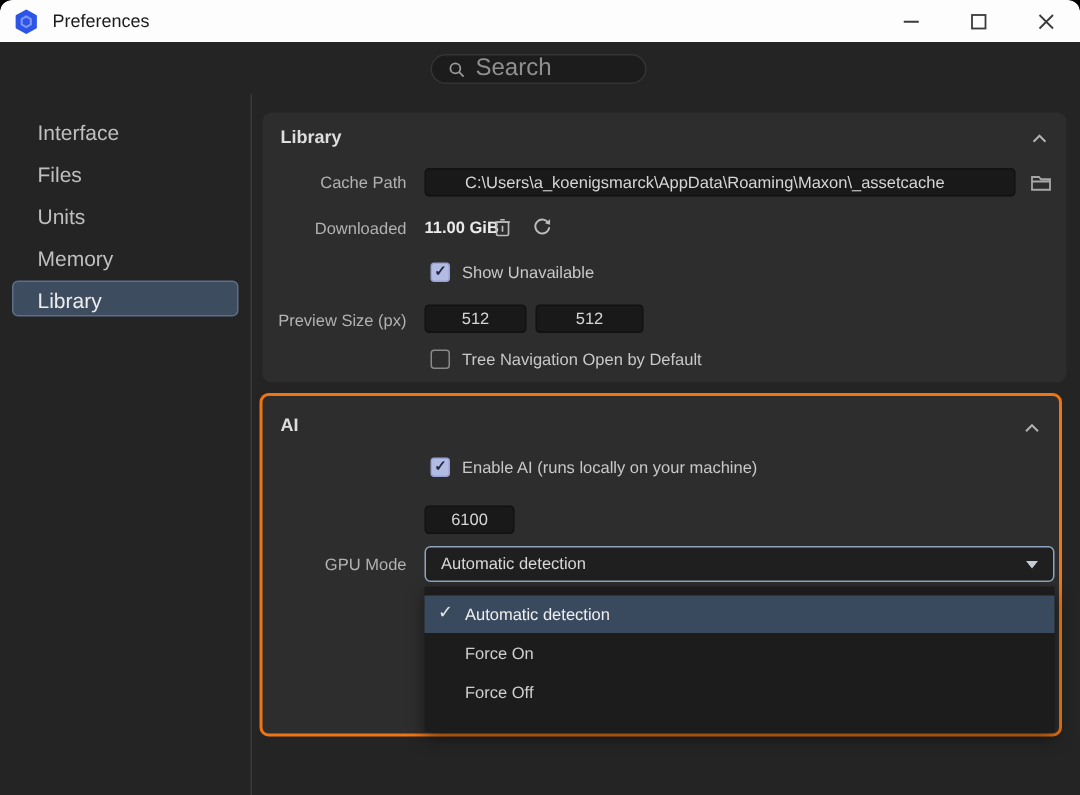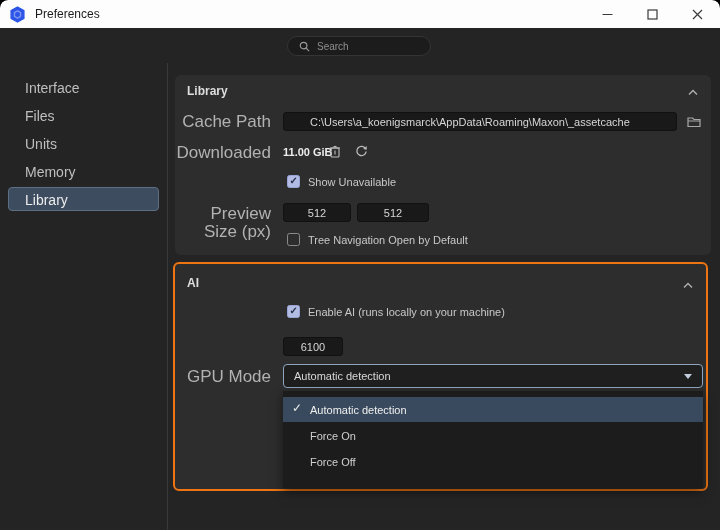--- a/index.html
+++ b/index.html
@@ -10,37 +10,37 @@
   .titlebar{position:absolute;left:0;top:0;width:720px;height:28px;background:#fdfdfd;border-radius:8px 8px 0 0;display:flex;align-items:center;}
   .app-icon{width:17px;height:17px;margin-left:9px;display:flex;align-items:center;justify-content:center;}
   .win-title{margin-left:9px;font-size:12px;color:#1b1b1b;text-align:right;}
   .win-controls{position:absolute;right:0;top:0;height:28px;display:flex;}
   .win-btn{width:45px;height:28px;display:flex;align-items:center;justify-content:center;color:#3a3a3a;cursor:default;}
 
   
   .toolbar{position:absolute;left:0;top:28px;width:720px;height:35px;background:#242424;}
   .search-pill{position:absolute;left:287px;top:8px;width:144px;height:20px;background:#1c1c1c;border:1px solid #343434;border-radius:10px;display:flex;align-items:center;padding-left:11px;}
   .search-pill svg{flex:0 0 auto;}
-  .search-input{background:transparent;border:none;outline:none;color:#cfcfcf;font-size:10px;width:100px;margin-left:7px;padding:0;}
+  .search-input{background:transparent;border:none;outline:none;color:#cfcfcf;font-size:16px;width:100px;margin-left:7px;padding:0;}
   .search-input::placeholder{color:#8f8f8f;}
 
   
   .sidebar{position:absolute;left:0;top:63px;width:167px;bottom:0;padding-top:12px;}
   .side-item{height:24px;line-height:24px;margin:0 8px 4px 8px;padding-left:16px;font-size:14px;color:#bfbfbf;border-radius:4px;border:1px solid transparent;cursor:default;}
   .side-item.selected{background:#3e4c5f;border-color:#5d6f85;color:#ececec;}
   .v-divider{position:absolute;left:167px;top:63px;bottom:0;width:1px;background:#3a3a3a;}
 
   
   .panel{position:absolute;background:#2d2d2d;border-radius:6px;}
   #browser-panel{left:175px;top:75px;width:536px;height:180px;}
   #ai-panel{left:173px;top:262px;width:535px;height:229px;border:2px solid #ee7512;}
   .panel-title{position:absolute;left:12px;top:9px;font-size:12px;font-weight:bold;color:#dedede;}
   .collapse-btn{position:absolute;right:10px;top:9px;width:16px;height:16px;display:flex;align-items:center;justify-content:center;cursor:default;}
 
-  .row-label{position:absolute;left:0;width:96px;text-align:right;font-size:17px;color:#b2b2b2;height:18px;line-height:18px;}
+  .row-label{position:absolute;left:0;width:96px;text-align:right;font-size:11px;color:#b2b2b2;height:18px;line-height:18px;}
   .text-input{position:absolute;background:#191919;border:1px solid #111;border-radius:3px;color:#d6d6d6;font-size:11px;height:19px;padding:0 8px;outline:none;}
   .center{text-align:center;}
 
   .checkbox{width:13px;height:13px;border-radius:2.5px;position:absolute;cursor:default;}
   .checkbox.checked{background:#b2bbe4;border:1px solid #9aa4d4;}
   .checkbox.checked::after{content:"\2713";position:absolute;left:1.5px;top:-1px;font-size:10px;font-weight:bold;color:#232a40;}
   .checkbox.unchecked{background:transparent;border:1px solid #8a8a8a;}
   .chk-label{position:absolute;font-size:11px;color:#c8c8c8;height:14px;line-height:14px;}
 
   .bold-val{position:absolute;font-size:11px;font-weight:bold;color:#ececec;}

